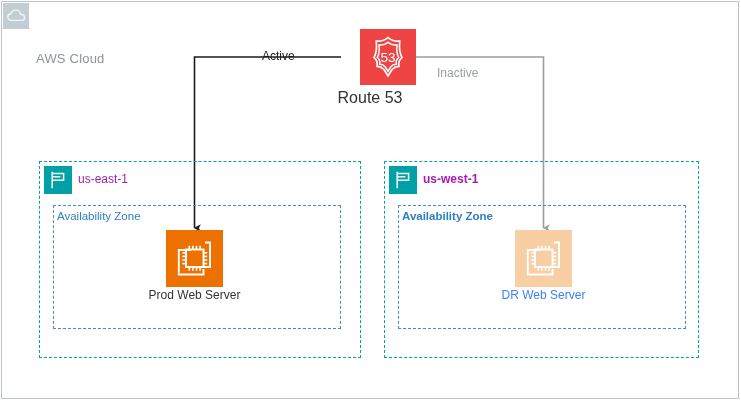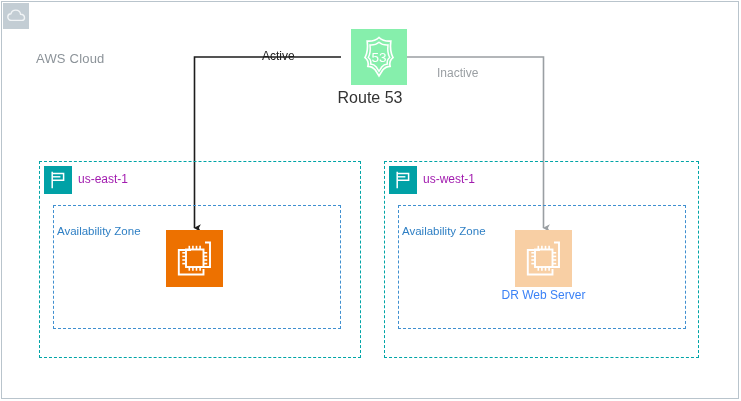--- a/index.html
+++ b/index.html
@@ -86,21 +86,21 @@
   
   .az-box {
     position: absolute;
     border: 1px dashed #3f8fd0;
     box-sizing: border-box;
     background: transparent;
   }
   .az-label {
     position: absolute;
     left: 3px;
-    top: 19px;
+    top: 4px;
     font-size: 11.5px;
     color: #2e7fc4;
     white-space: nowrap;
   }
 
   
   .node {
     position: absolute;
   }
   .node-icon {
@@ -117,25 +117,25 @@
     color: #333333;
     white-space: nowrap;
   }
   .node-label.dim {
     color: #3b82f6;
   }
 
   
   .r53-box {
     position: absolute;
-    left: 9px;
+    left: 18px;
     top: 0;
     width: 56px;
     height: 56px;
-    background: #86efac;
+    background: #ef4444;
   }
   .r53-label {
     position: absolute;
     top: 60px;
     left: 50%;
     transform: translateX(-50%);
     font-size: 16px;
     color: #333333;
     white-space: nowrap;
   }
@@ -259,23 +259,24 @@
         <line x1="16.3" y1="22.8" x2="20.0" y2="22.8"></line>
         <line x1="16.3" y1="26.4" x2="20.0" y2="26.4"></line>
         <line x1="16.3" y1="30.0" x2="20.0" y2="30.0"></line>
         <line x1="16.3" y1="33.6" x2="20.0" y2="33.6"></line>
         <line x1="37.5" y1="22.8" x2="41.2" y2="22.8"></line>
         <line x1="37.5" y1="26.4" x2="41.2" y2="26.4"></line>
         <line x1="37.5" y1="30.0" x2="41.2" y2="30.0"></line>
         <line x1="37.5" y1="33.6" x2="41.2" y2="33.6"></line>
       </g>
     </svg>
-  </div>
-
-  <div class="region-box" style="left:384px; top:161px; width:315px; height:197px;">
+    <div class="node-label">Prod Web Server</div>
+  </div>
+
+  <div class="region-box" style="left:384px; top:161px; width:315px; height:197px;font-weight:bold;">
     <div class="region-header">
       <svg class="region-flag-svg" width="18" height="18" viewBox="0 0 18 18">
         <line x1="3.2" y1="0.8" x2="3.2" y2="17.2" stroke="#ffffff" stroke-width="1.5"></line>
         <path d="M3.2 2.4 L14.6 2.4 L14.6 9.2 L3.2 9.2" fill="none" stroke="#ffffff" stroke-width="1.5"></path>
         <line x1="3.2" y1="5.8" x2="11.4" y2="5.8" stroke="#ffffff" stroke-width="1.4"></line>
       </svg>
     </div>
     <div class="region-label">us-west-1</div>
 
     <div class="az-box" style="left:13px; top:43px; width:288px; height:124px;">

